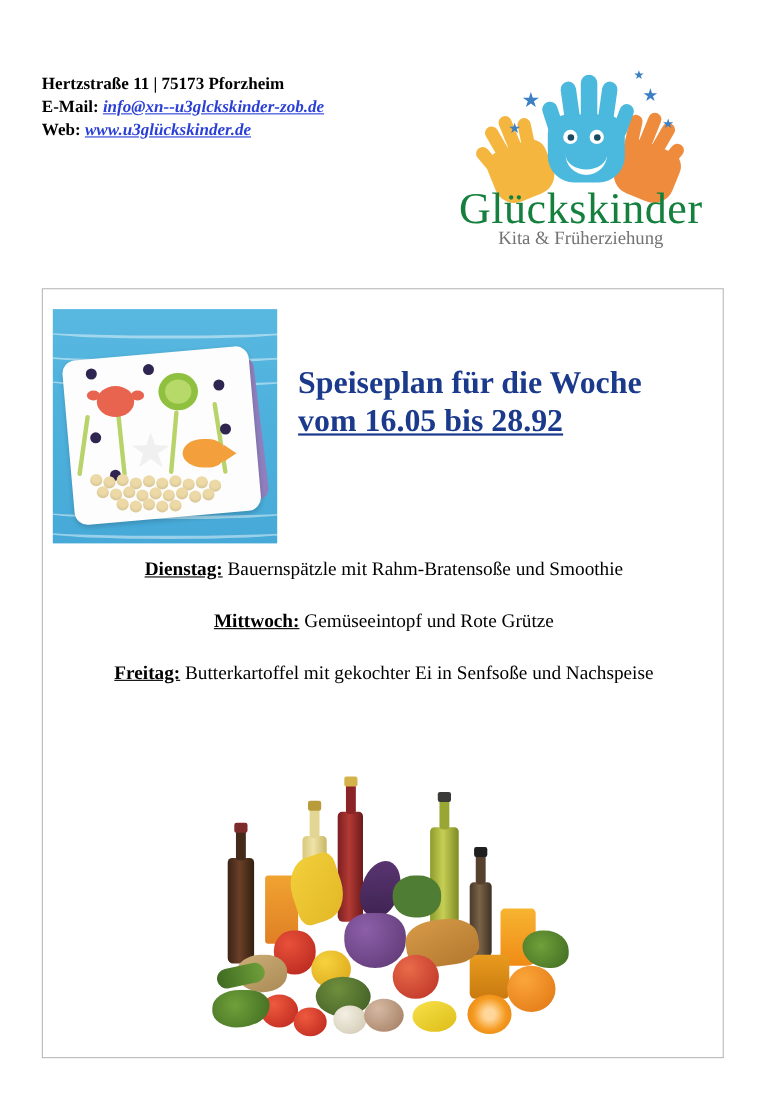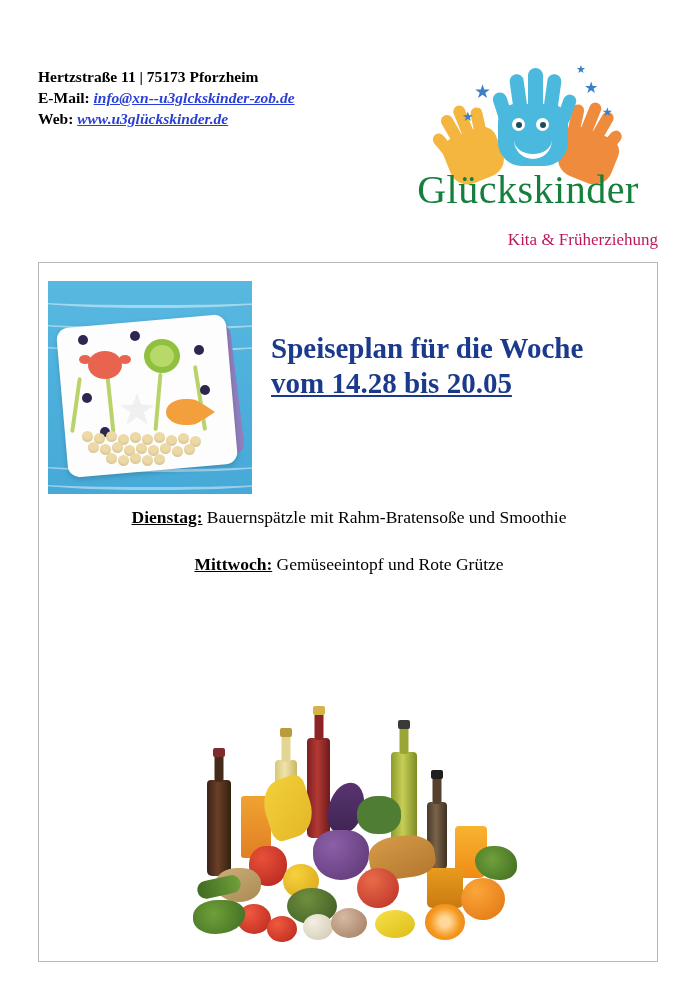--- a/index.html
+++ b/index.html
@@ -174,27 +174,27 @@
     left: 0;
     width: 260px;
     text-align: center;
     font-family: "Liberation Serif", serif;
     font-size: 40px;
     color: #15803d;
     letter-spacing: 0.5px;
   }
   .logo-sub {
     position: absolute;
-    top: 172px;
+    top: 149px;
     left: 0;
     width: 260px;
-    text-align: right;
+    text-align: center;
     font-family: "Liberation Serif", serif;
     font-size: 17px;
-    color: #be185d;
+    color: #737373;
   }
 
   
   .panel {
     position: absolute;
     left: 38px;
     top: 262px;
     width: 620px;
     height: 700px;
     border: 1px solid #b9b9b9;
@@ -482,31 +482,35 @@
         <div class="chick" style="left:24px; top:22px;"></div>
         <div class="chick" style="left:36px; top:24px;"></div>
         <div class="chick" style="left:48px; top:22px;"></div>
         <div class="chick" style="left:60px; top:24px;"></div>
         <div class="chick" style="left:72px; top:23px;"></div>
       </div>
     </div>
 
     <div class="title-wrap">
       <div class="title-line1">Speiseplan für die Woche</div>
-      <div class="title-line2">vom 14.28 bis 20.05</div>
+      <div class="title-line2">vom 16.05 bis 28.92</div>
     </div>
 
     <div class="menu">
       <div class="menu-row">
         <span class="menu-day">Dienstag:</span>
         <span class="menu-dish">Bauernspätzle mit Rahm-Bratensoße und Smoothie</span>
       </div>
       <div class="menu-row">
         <span class="menu-day">Mittwoch:</span>
         <span class="menu-dish">Gemüseeintopf und Rote Grütze</span>
+      </div>
+      <div class="menu-row">
+        <span class="menu-day">Freitag:</span>
+        <span class="menu-dish">Butterkartoffel mit gekochter Ei in Senfsoße und Nachspeise</span>
       </div>
     </div>
 
     <div class="basket">
 
       <div class="bottle" style="left:96px; top:42px; width:22px; height:78px; background:linear-gradient(90deg,#d8c87a,#efe3a8 45%,#c9b765);">
         <div class="neck" style="background:#e3d694;"></div>
         <div class="cap" style="background:#b99b3c;"></div>
       </div>
       <div class="bottle" style="left:128px; top:20px; width:23px; height:100px; background:linear-gradient(90deg,#7b1f22,#b33a33 45%,#6d1a1c);">

